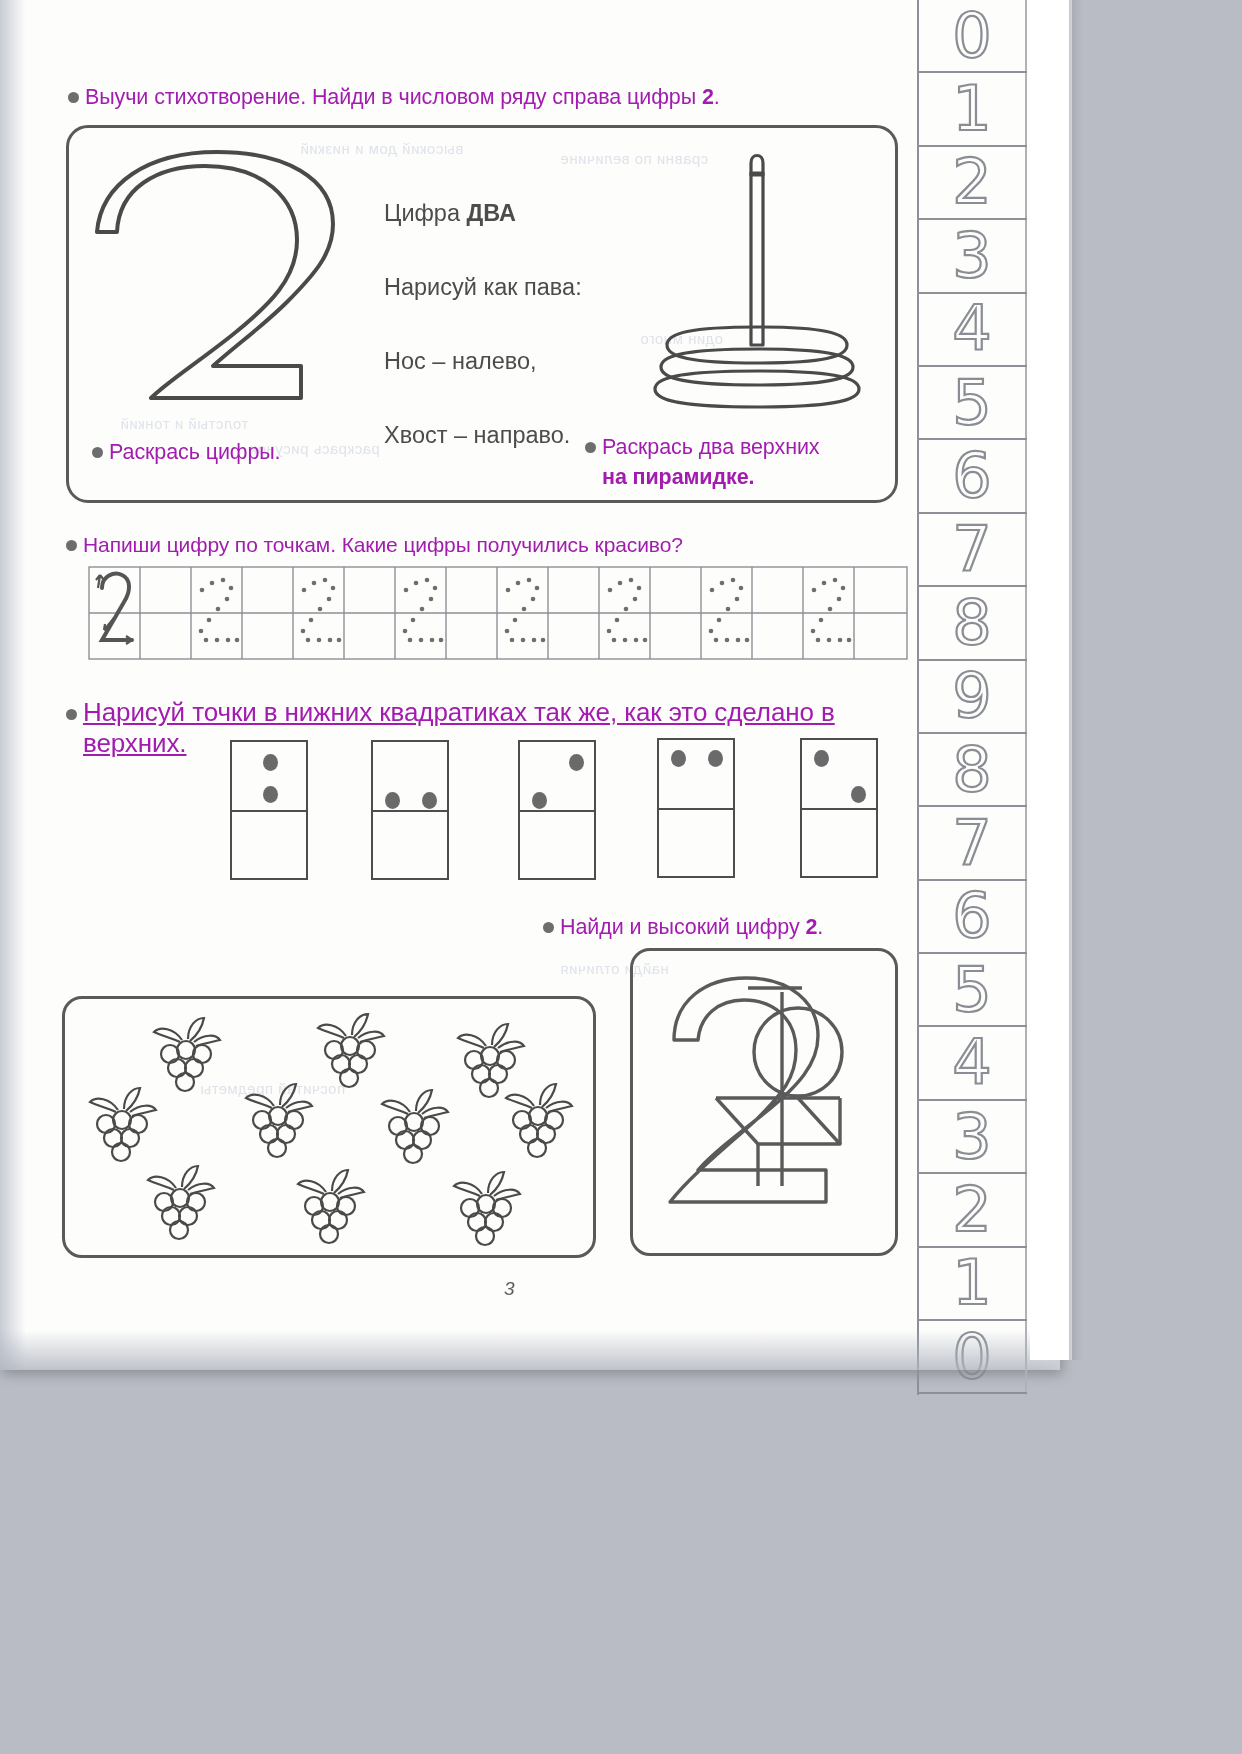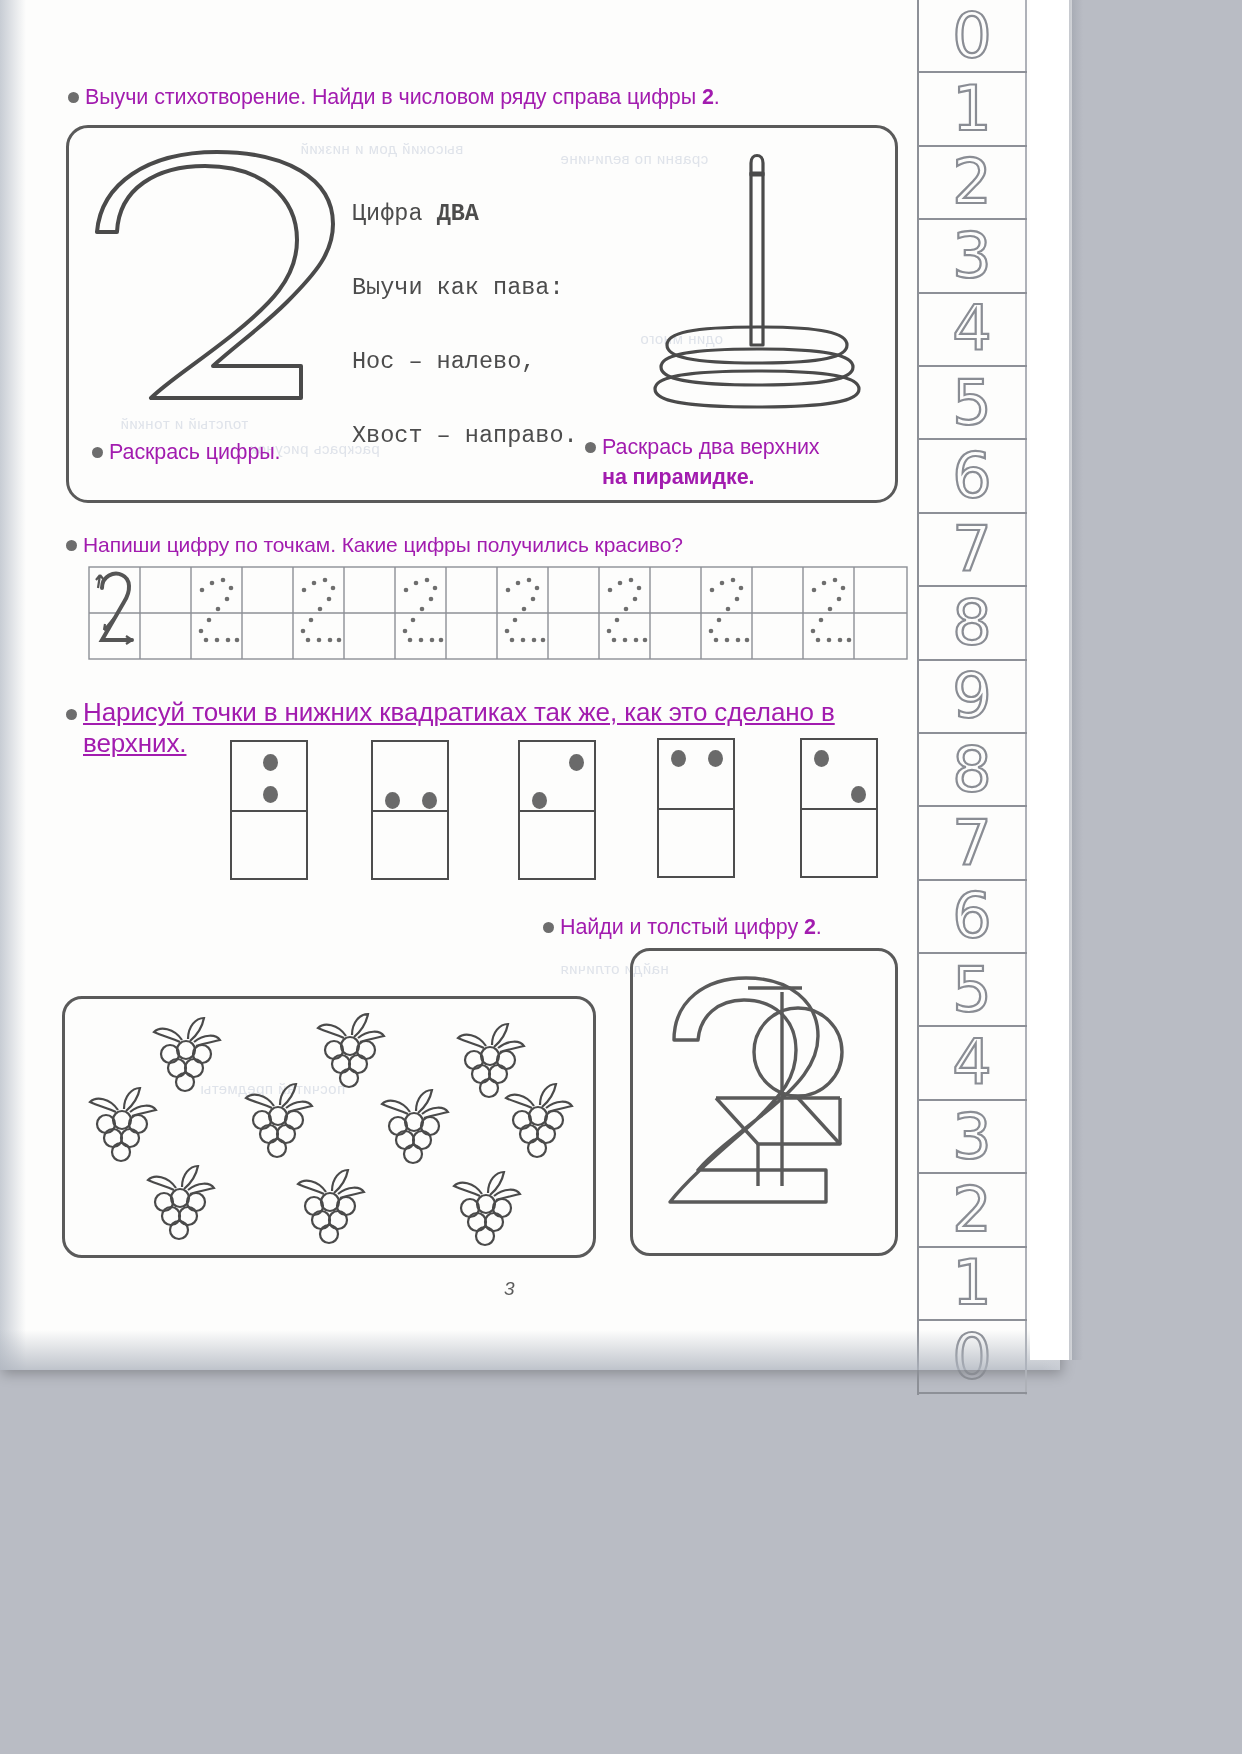--- a/index.html
+++ b/index.html
@@ -224,23 +224,23 @@
         <path d="M22 78 C24 34 62 12 110 12 C168 12 202 44 202 86
                  C202 124 176 150 136 182
                  C102 209 72 228 56 244
                  L206 244 L206 212
                  L118 212 C140 192 168 172 192 148
                  C222 118 238 98 238 70
                  C238 24 190 -2 122 -2
                  C52 -2 6 30 2 78 Z" fill="none" stroke="#4a4a4a" stroke-width="4" stroke-linejoin="round" transform="translate(10,6) scale(1.0)"></path>
       </svg>
 
-      <div class="poem" style="left:352px; top:158px;font-family:Liberation Mono, monospace;">
+      <div class="poem" style="left:384px; top:158px;">
         <div><span>Цифра </span><span class="b">ДВА</span></div>
-        <div>Выучи как пава:</div>
+        <div>Нарисуй как пава:</div>
         <div>Нос – налево,</div>
         <div>Хвост – направо.</div>
       </div>
 
       <svg class="pyramid" style="left:615px; top:145px;" width="280" height="270" viewBox="0 0 280 270">
         <g fill="none" stroke="#4a4a4a" stroke-width="3.2" stroke-linejoin="round">
 
           <path d="M136 18 C136 8 148 8 148 18 L148 30 L136 30 Z"></path>
 
           <rect x="136" y="28" width="12" height="172"></rect>
@@ -436,21 +436,21 @@
       </div>
 
       <div class="domino" style="left:800px; top:738px; width:78px; height:140px;">
         <div class="mid"></div>
         <div class="dot" style="left:12px; top:10px;"></div>
         <div class="dot" style="left:49px; top:46px;"></div>
       </div>
 
 
       <div class="instr" style="left:543px; top:912px; width:400px;">
-        <span class="bullet"></span><span>Найди и толстый цифру </span><span class="b">2</span><span>.</span>
+        <span class="bullet"></span><span>Найди и высокий цифру </span><span class="b">2</span><span>.</span>
       </div>
 
       <div class="berrybox" style="left:62px; top:996px; width:534px; height:262px;"></div>
 
       <svg style="position:absolute; left:62px; top:996px;" width="534" height="262" viewBox="0 0 534 262">
         <defs>
           <g id="rasp">
             <g fill="none" stroke="#4a4a4a" stroke-width="2.2">
               <circle cx="-16" cy="6" r="9"></circle>
               <circle cx="0" cy="2" r="9"></circle>

